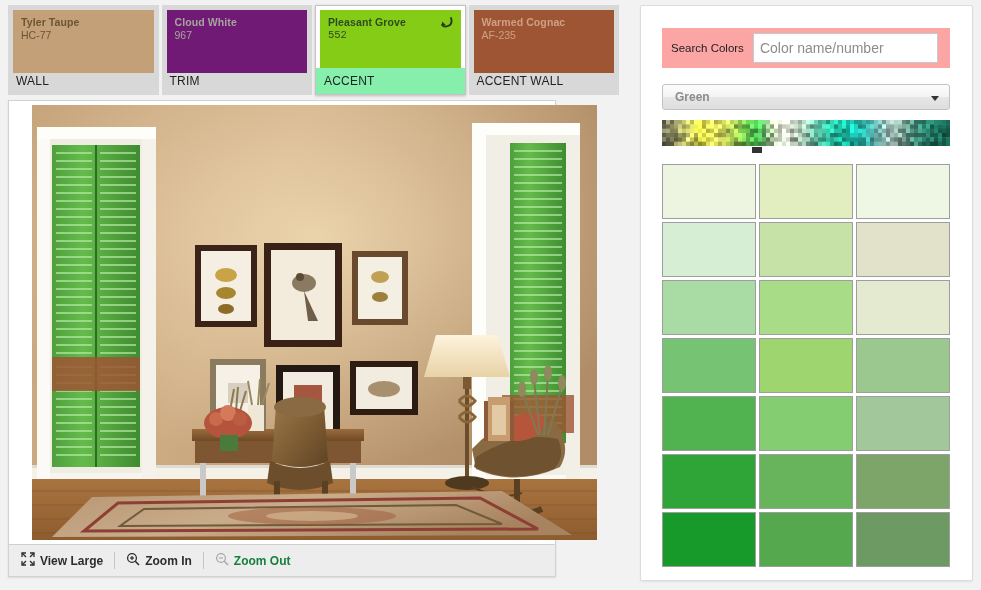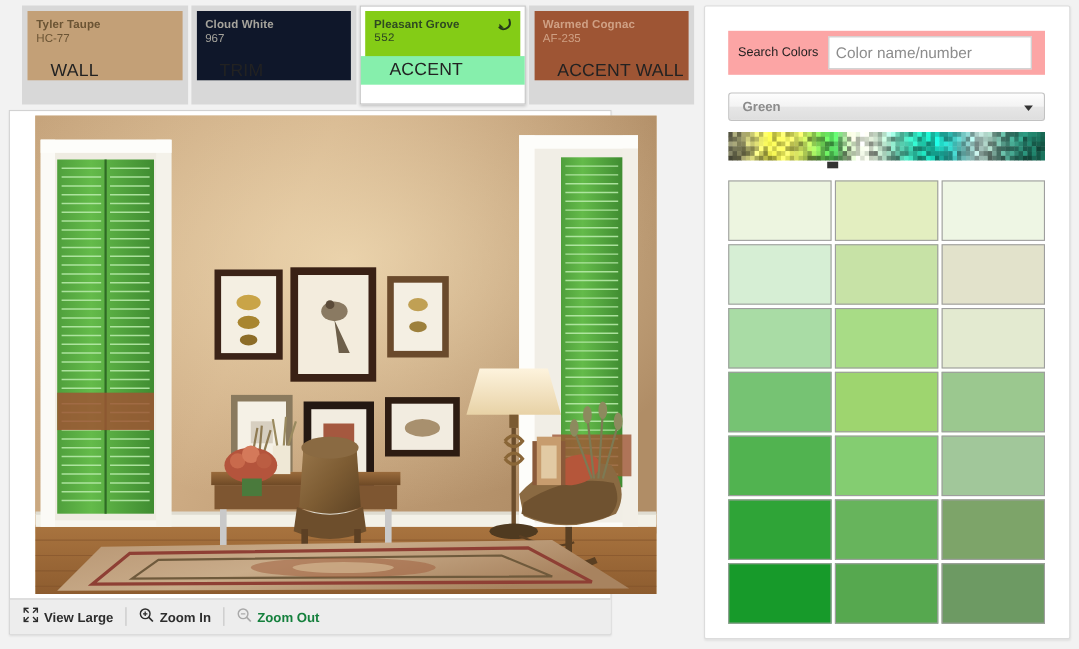--- a/index.html
+++ b/index.html
@@ -23,21 +23,20 @@
     width: 628px; height: 590px;
   }
 
   
   #swatch-strip {
     position: absolute;
     left: 8px; top: 5px;
     width: 612px; height: 90px;
     display: flex;
     gap: 2px;
-    margin-left: 12px;
   }
   .swatch-card {
     position: relative;
     width: 152px;
     height: 90px;
     box-sizing: border-box;
     background: #d8d8d8;
     margin-right: 1px;
   }
   .swatch-card.selected {
@@ -64,27 +63,27 @@
     letter-spacing: .1px;
     white-space: nowrap;
   }
   .swatch-code {
     font-size: 10.5px;
     line-height: 13px;
     white-space: nowrap;
   }
   .swatch-role {
     position: absolute;
-    left: 0; bottom: 17px;
+    left: 0; bottom: 0;
     width: 100%;
     height: 27px;
     line-height: 27px;
-    padding-left: 26px;
+    padding-left: 8px;
     box-sizing: border-box;
-    font-size: 16px;
+    font-size: 12px;
     color: #222;
     letter-spacing: .2px;
     white-space: nowrap;
   }
   .swatch-card.selected .swatch-role {
     height: 26px; line-height: 26px;
     background: #86efac;
   }
   .undo-icon {
     position: absolute;
@@ -244,21 +243,21 @@
 
     <div id="swatch-strip">
         <div class="swatch-card">
           <div class="swatch-chip" style="background: rgb(195, 160, 119);">
             <div class="swatch-name" style="color: rgb(107, 84, 52);">Tyler Taupe</div>
             <div class="swatch-code" style="color: rgb(107, 84, 52);">HC-77</div>
           </div>
           <div class="swatch-role">WALL</div>
         </div>
         <div class="swatch-card">
-          <div class="swatch-chip" style="background: #0f172a;">
+          <div class="swatch-chip" style="background: #701a75;">
             <div class="swatch-name" style="color: rgb(166, 164, 156);">Cloud White</div>
             <div class="swatch-code" style="color: rgb(166, 164, 156);">967</div>
           </div>
           <div class="swatch-role">TRIM</div>
         </div>
         <div class="swatch-card selected">
           <div class="swatch-chip" style="background: #84cc16;">
             <div class="swatch-name" style="color: rgb(47, 74, 33);">Pleasant Grove</div>
             <div class="swatch-code" style="color: rgb(47, 74, 33); font-family: Liberation Mono, monospace;">552</div>
             <span class="undo-icon"><svg width="15" height="15" viewBox="0 0 15 15">

